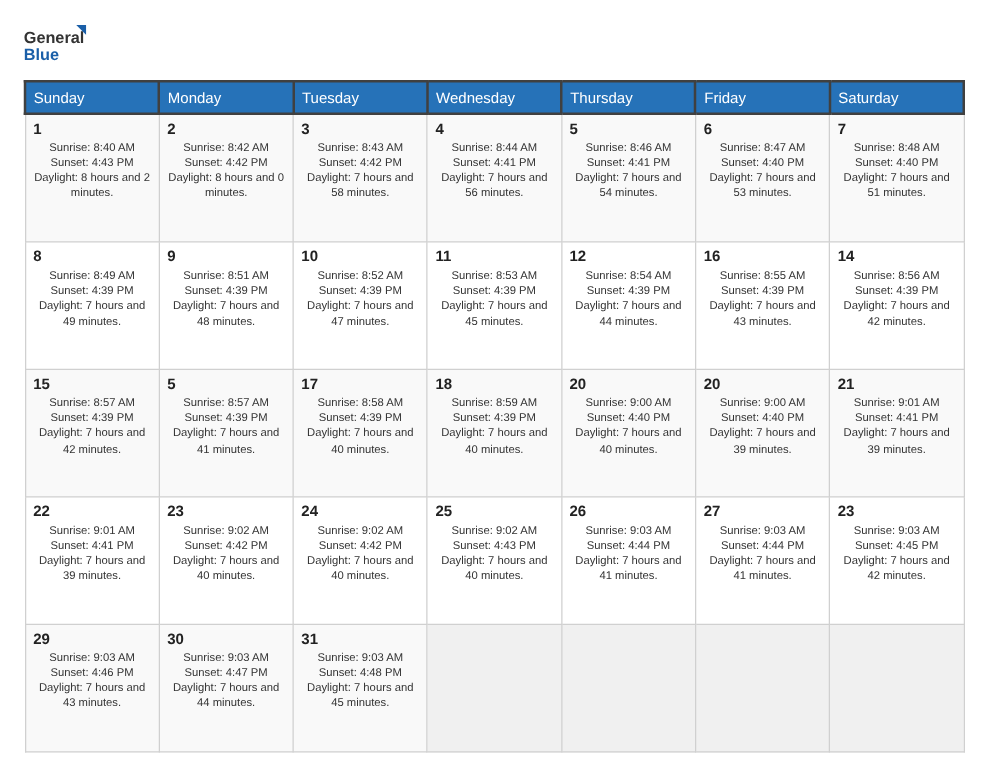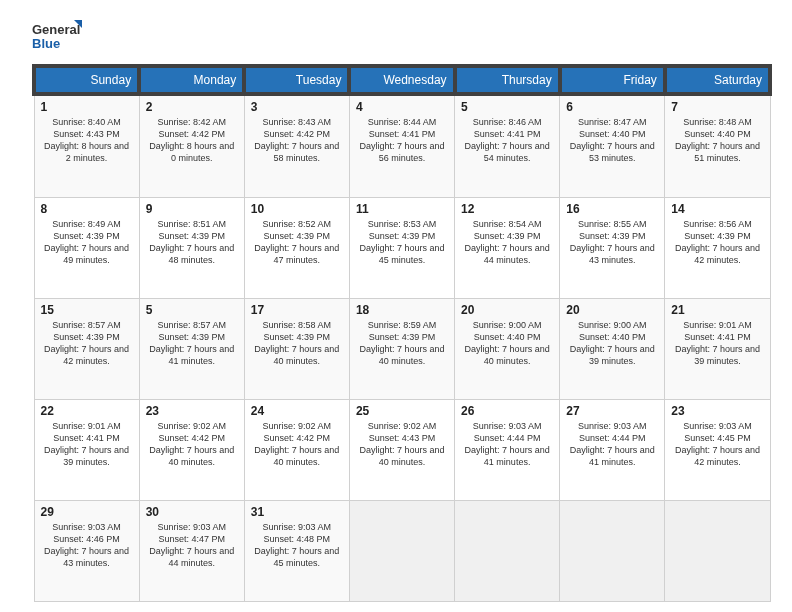--- a/index.html
+++ b/index.html
@@ -6,21 +6,21 @@
     body {
       font-family: Arial, sans-serif;
       background: #fff;
       width: 792px;
       height: 612px;
       overflow: hidden;
     }
     .page {
       width: 792px;
       height: 612px;
-      padding: 18px 20px 10px 32px;
+      padding: 18px 20px 10px 19px;
       display: flex;
       flex-direction: column;
     }
     .top-section {
       display: flex;
       justify-content: space-between;
       align-items: flex-start;
       margin-bottom: 10px;
     }
     .logo {
@@ -42,25 +42,25 @@
     }
     .calendar {
       width: 100%;
       border-collapse: collapse;
       flex: 1;
       font-size: 10px;
     }
     .calendar thead tr th {
       background-color: #2672b8;
       color: white;
-      text-align: right;
+      text-align: left;
       padding: 5px 6px;
       font-size: 12px;
       font-weight: normal;
-      border: 4px solid #404040;
+      border: 2px solid #404040;
     }
     .calendar tbody tr td {
       vertical-align: top;
       padding: 4px 6px;
       border: 1px solid #d0d0d0;
       width: 14.28%;
       background: #fff;
     }
     .calendar tbody tr:nth-child(odd) td {
       background: #f9f9f9;

